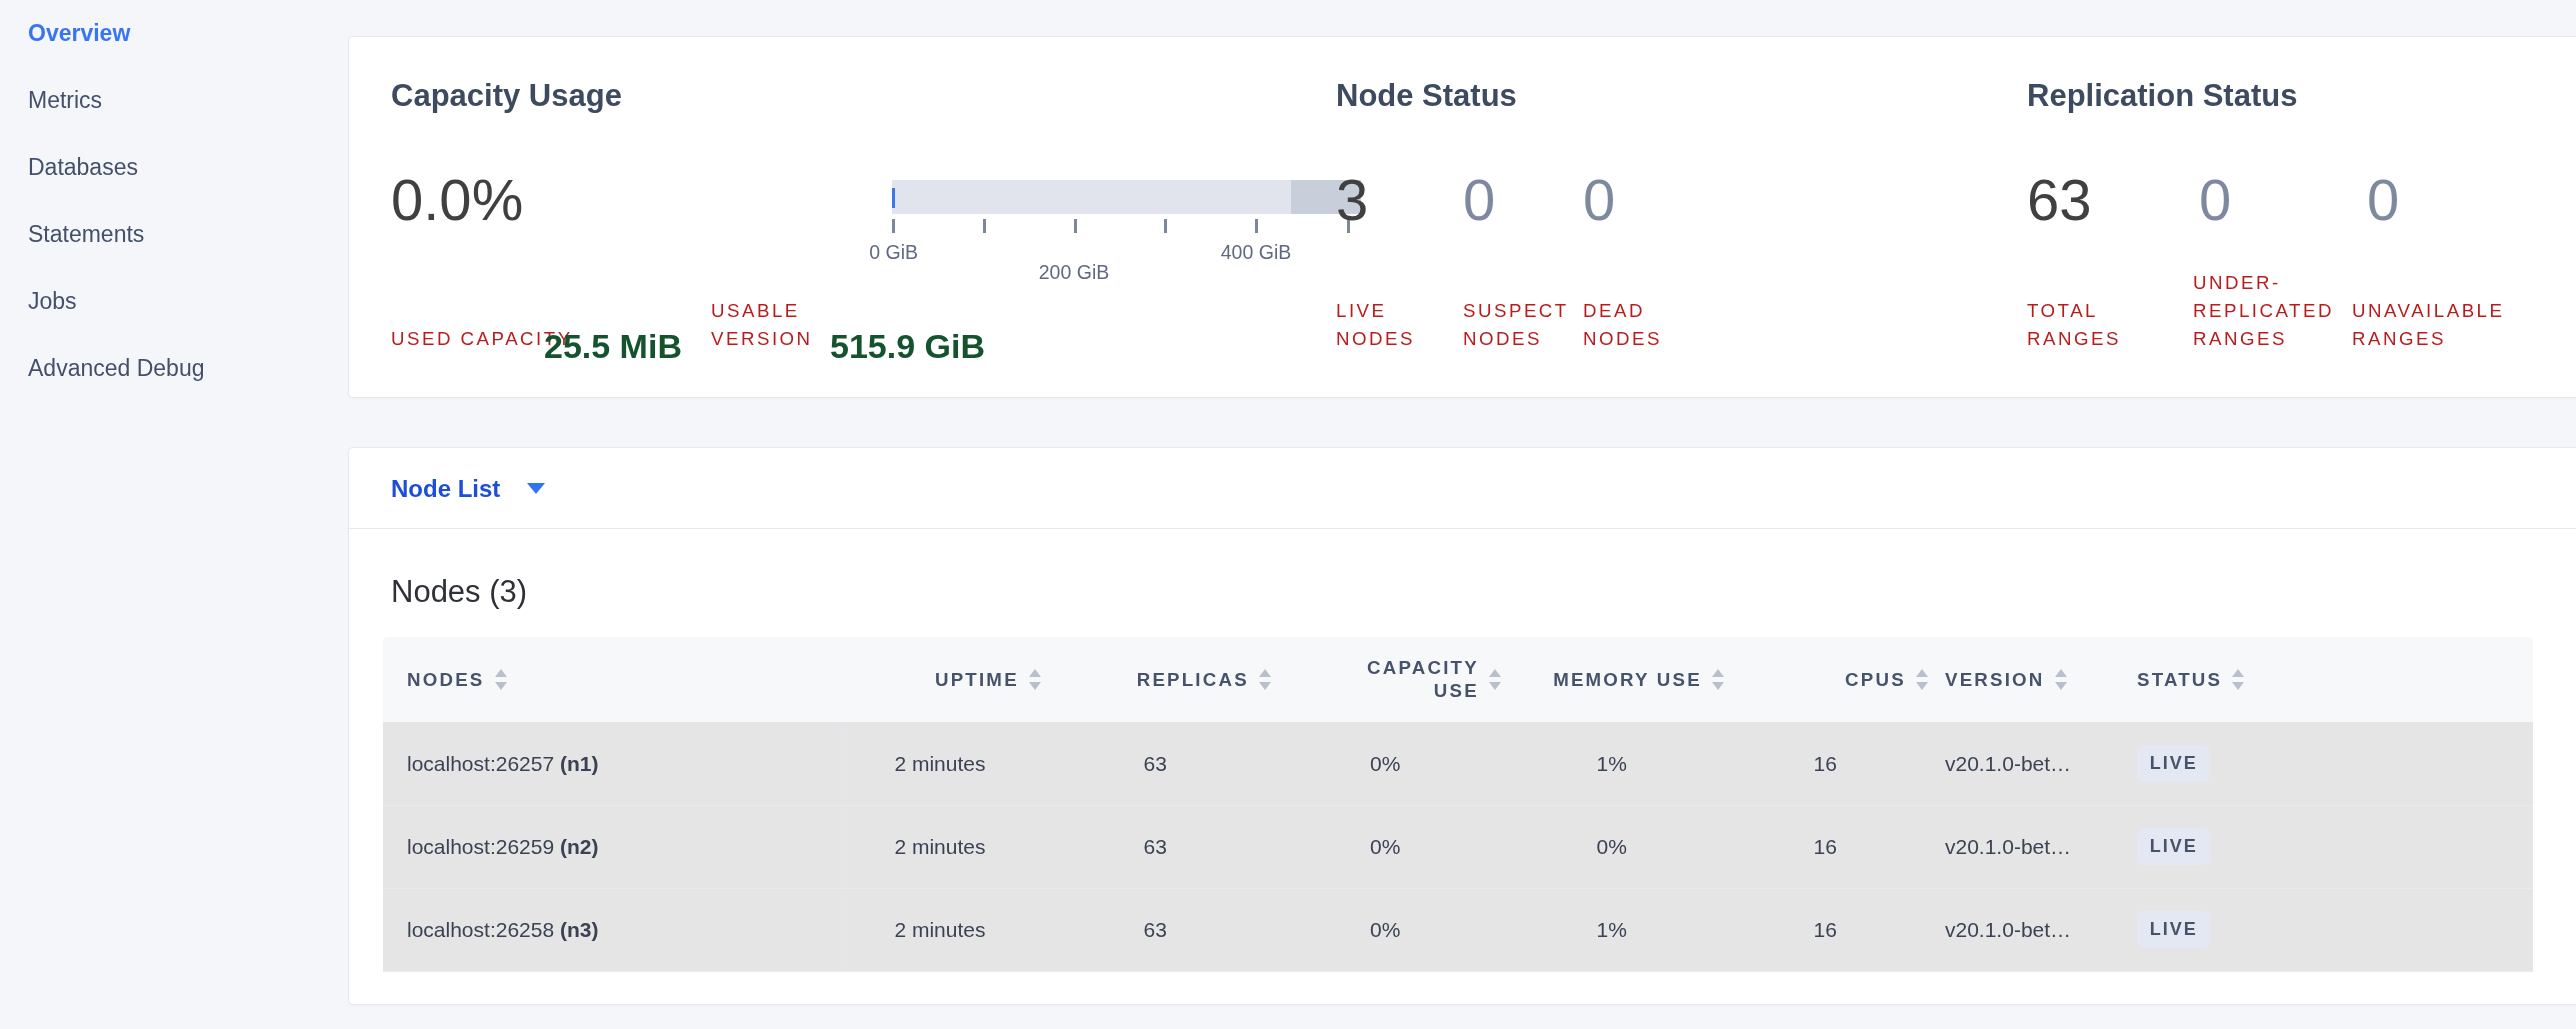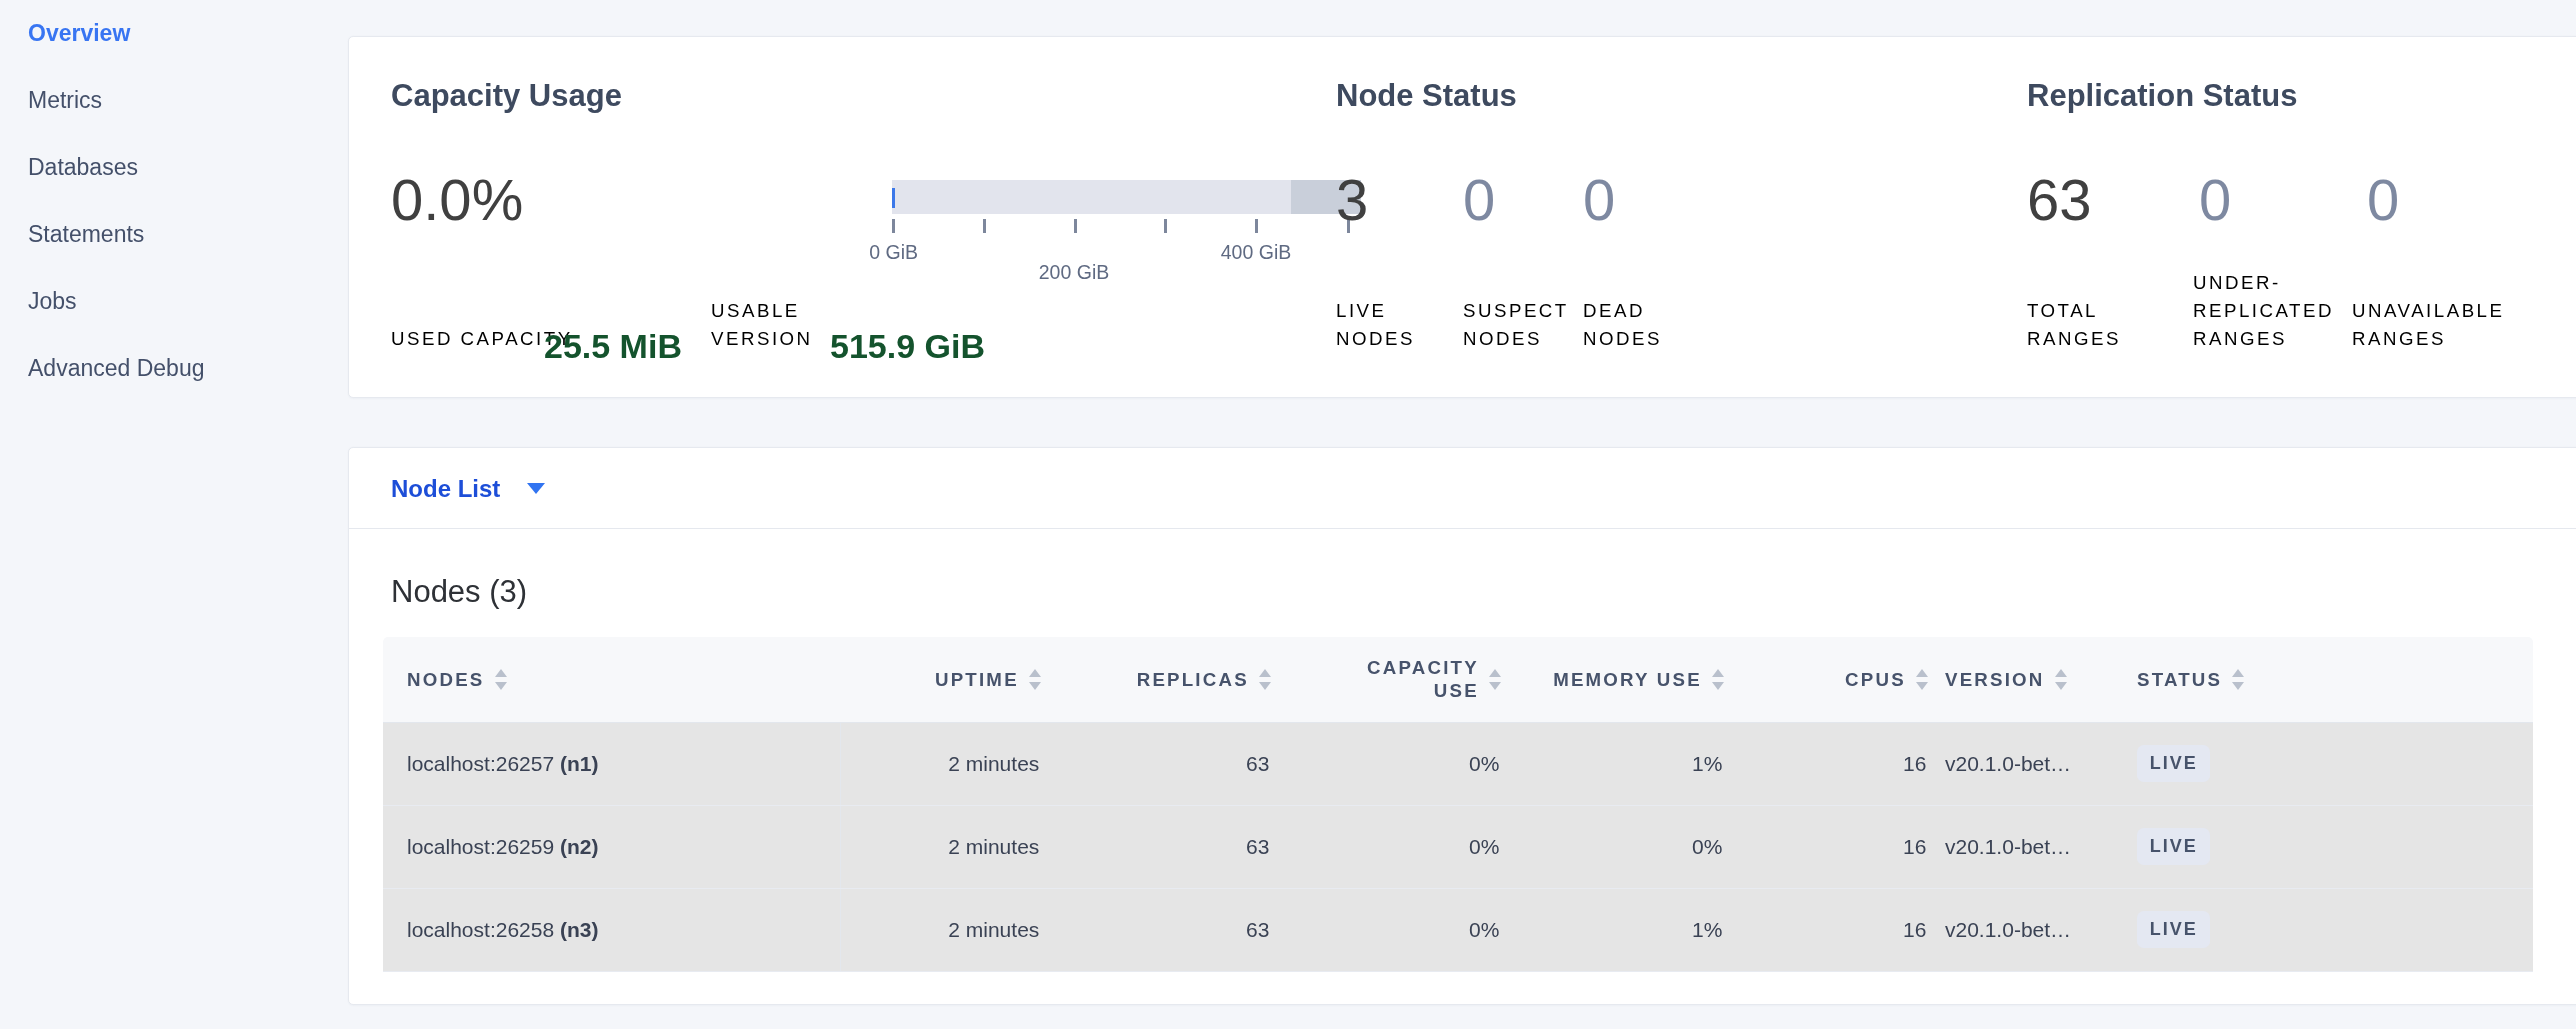--- a/index.html
+++ b/index.html
@@ -26,21 +26,21 @@
     box-shadow:0 0.8px 1.7px rgba(60,70,90,0.04);
   }
   .card1 { top:36px; height:362px; }
   .card2 { top:447px; height:558px; }
   .sect { position:absolute; top:0; height:100%; }
   .sect-title { position:absolute; top:42px; font-size:31px; font-weight:700; color:#3e4a5f; line-height:34px; white-space:nowrap; }
   .big-num { position:absolute; top:132px; font-size:58px; line-height:61px; color:#404040; white-space:nowrap; }
   .big-num.muted { color:#7e89a1; }
   .stat-label {
     position:absolute; bottom:44px; font-size:18.7px; letter-spacing:2.5px;
-    color:#000000; line-height:28px; white-space:normal;
+    color:#b91c1c; line-height:28px; white-space:normal;
   }
   .stat-value { position:absolute; bottom:31px; font-size:34px; font-weight:700; color:#14532d; line-height:39px; white-space:nowrap; }
   
   .cap-bar { position:absolute; left:543px; top:143px; width:469px; height:34px; background:#e2e4ed; }
   .cap-bar .dark-seg { position:absolute; right:0; top:0; width:70px; height:34px; background:#c9cfda; }
   .cap-bar .used-marker { position:absolute; left:0; top:7.6px; width:3.4px; height:20.4px; background:#3c78e9; }
   .cap-axis { position:absolute; left:543px; top:182px; width:469px; height:59px; }
   .cap-axis .tick { position:absolute; top:0; width:2.5px; height:14.4px; background:#7d879c; }
   .cap-axis .tick:nth-child(1){left:0px;} .cap-axis .tick:nth-child(2){left:91px;}
   .cap-axis .tick:nth-child(3){left:182px;} .cap-axis .tick:nth-child(4){left:272px;}
@@ -63,21 +63,21 @@
   .th-inner { display:flex; align-items:center; font-size:18.7px; letter-spacing:2.2px; color:#47536b; line-height:23px; }
   .th-inner.right { justify-content:flex-end; text-align:right; }
   .th-inner.left { justify-content:flex-start; text-align:left; }
   th .hlabel { max-width:127px; }
   th.wide .hlabel { max-width:none; }
   .sort-arrows { display:inline-flex; flex-direction:column; gap:5.1px; margin-left:10.2px; flex:none; }
   .sort-arrows i { display:block; width:0; height:0; border-left:6.8px solid transparent; border-right:6.8px solid transparent; }
   .sort-arrows .up { border-bottom:8.5px solid #b9c0cc; }
   .sort-arrows .down { border-top:8.5px solid #b9c0cc; }
   tbody td { height:83px; border-bottom:1.7px solid #e8ebf1; font-size:21px; color:#3a4254; vertical-align:middle; background:#e5e5e5; }
-  tbody td.right { text-align:right; }
+  tbody td.right { text-align:center; }
   tbody td:first-child { border-right:1.7px solid #e3e7ed; padding-left:24px; }
   td.pad-r { padding-right:1.7px; }
   td.v-left { padding-left:17px; }
   .node-name { font-weight:700; }
   .status-badge {
     display:inline-block; background:#e4e8f2; color:#47536b;
     font-size:18px; font-weight:700; letter-spacing:2px;
     padding:7.6px 12.7px; border-radius:6.8px; line-height:21px;
   }
   thead th { padding:0 0; }

